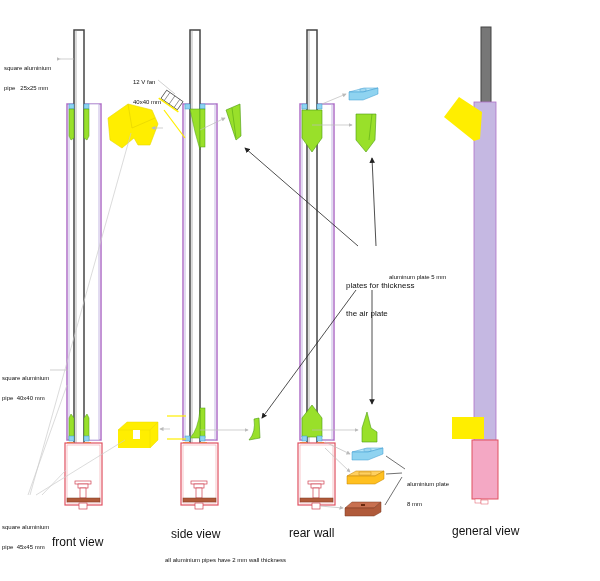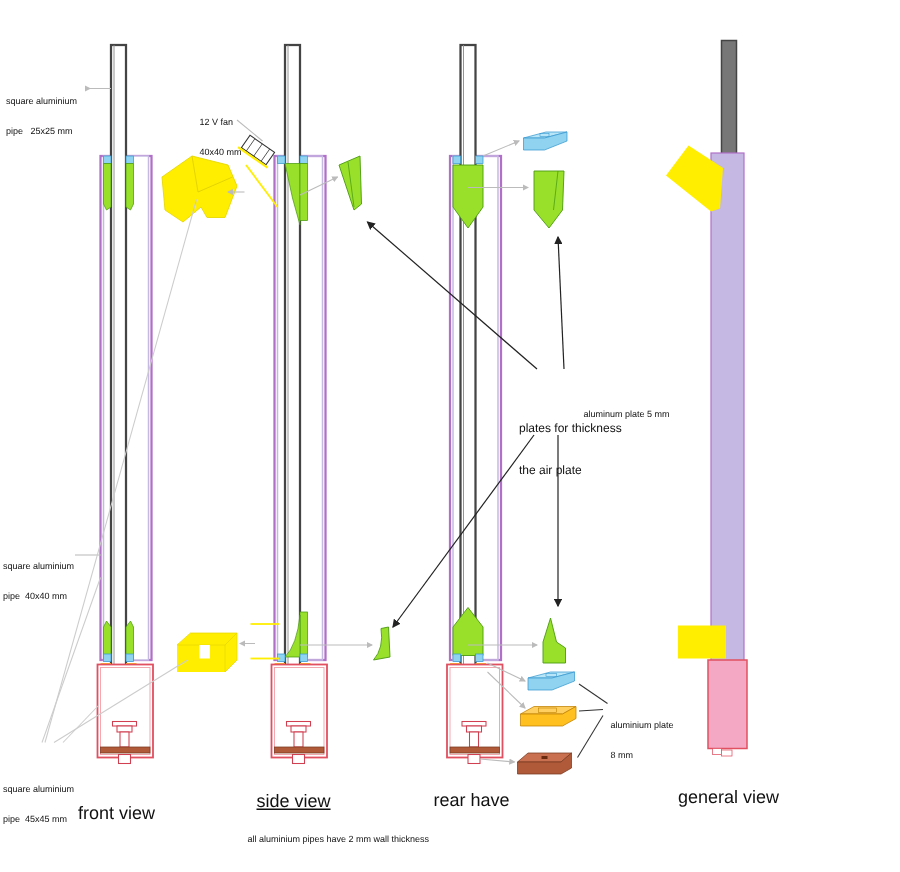--- a/index.html
+++ b/index.html
@@ -216,16 +216,16 @@
 <div class="lbl small" style="left:407px;top:467px;">
   <div>aluminium plate</div>
   <div>8 mm</div>
 </div>
 <div class="lbl small" style="left:2px;top:510px;">
   <div>square aluminium</div>
   <div>pipe  45x45 mm</div>
 </div>
 
 <div class="lbl big" style="left:52px;top:536px;">front view</div>
-<div class="lbl big" style="left:171px;top:528px;text-decoration:underline;">side view</div>
-<div class="lbl big" style="left:289px;top:527px;">rear have</div>
+<div class="lbl big" style="left:171px;top:528px;">side view</div>
+<div class="lbl big" style="left:289px;top:527px;">rear wall</div>
 <div class="lbl big" style="left:452px;top:525px;text-align:right;">general view</div>
 <div class="lbl small" style="left:165px;top:557px;">all aluminium pipes have 2 mm wall thickness</div>
 
 </body></html>

